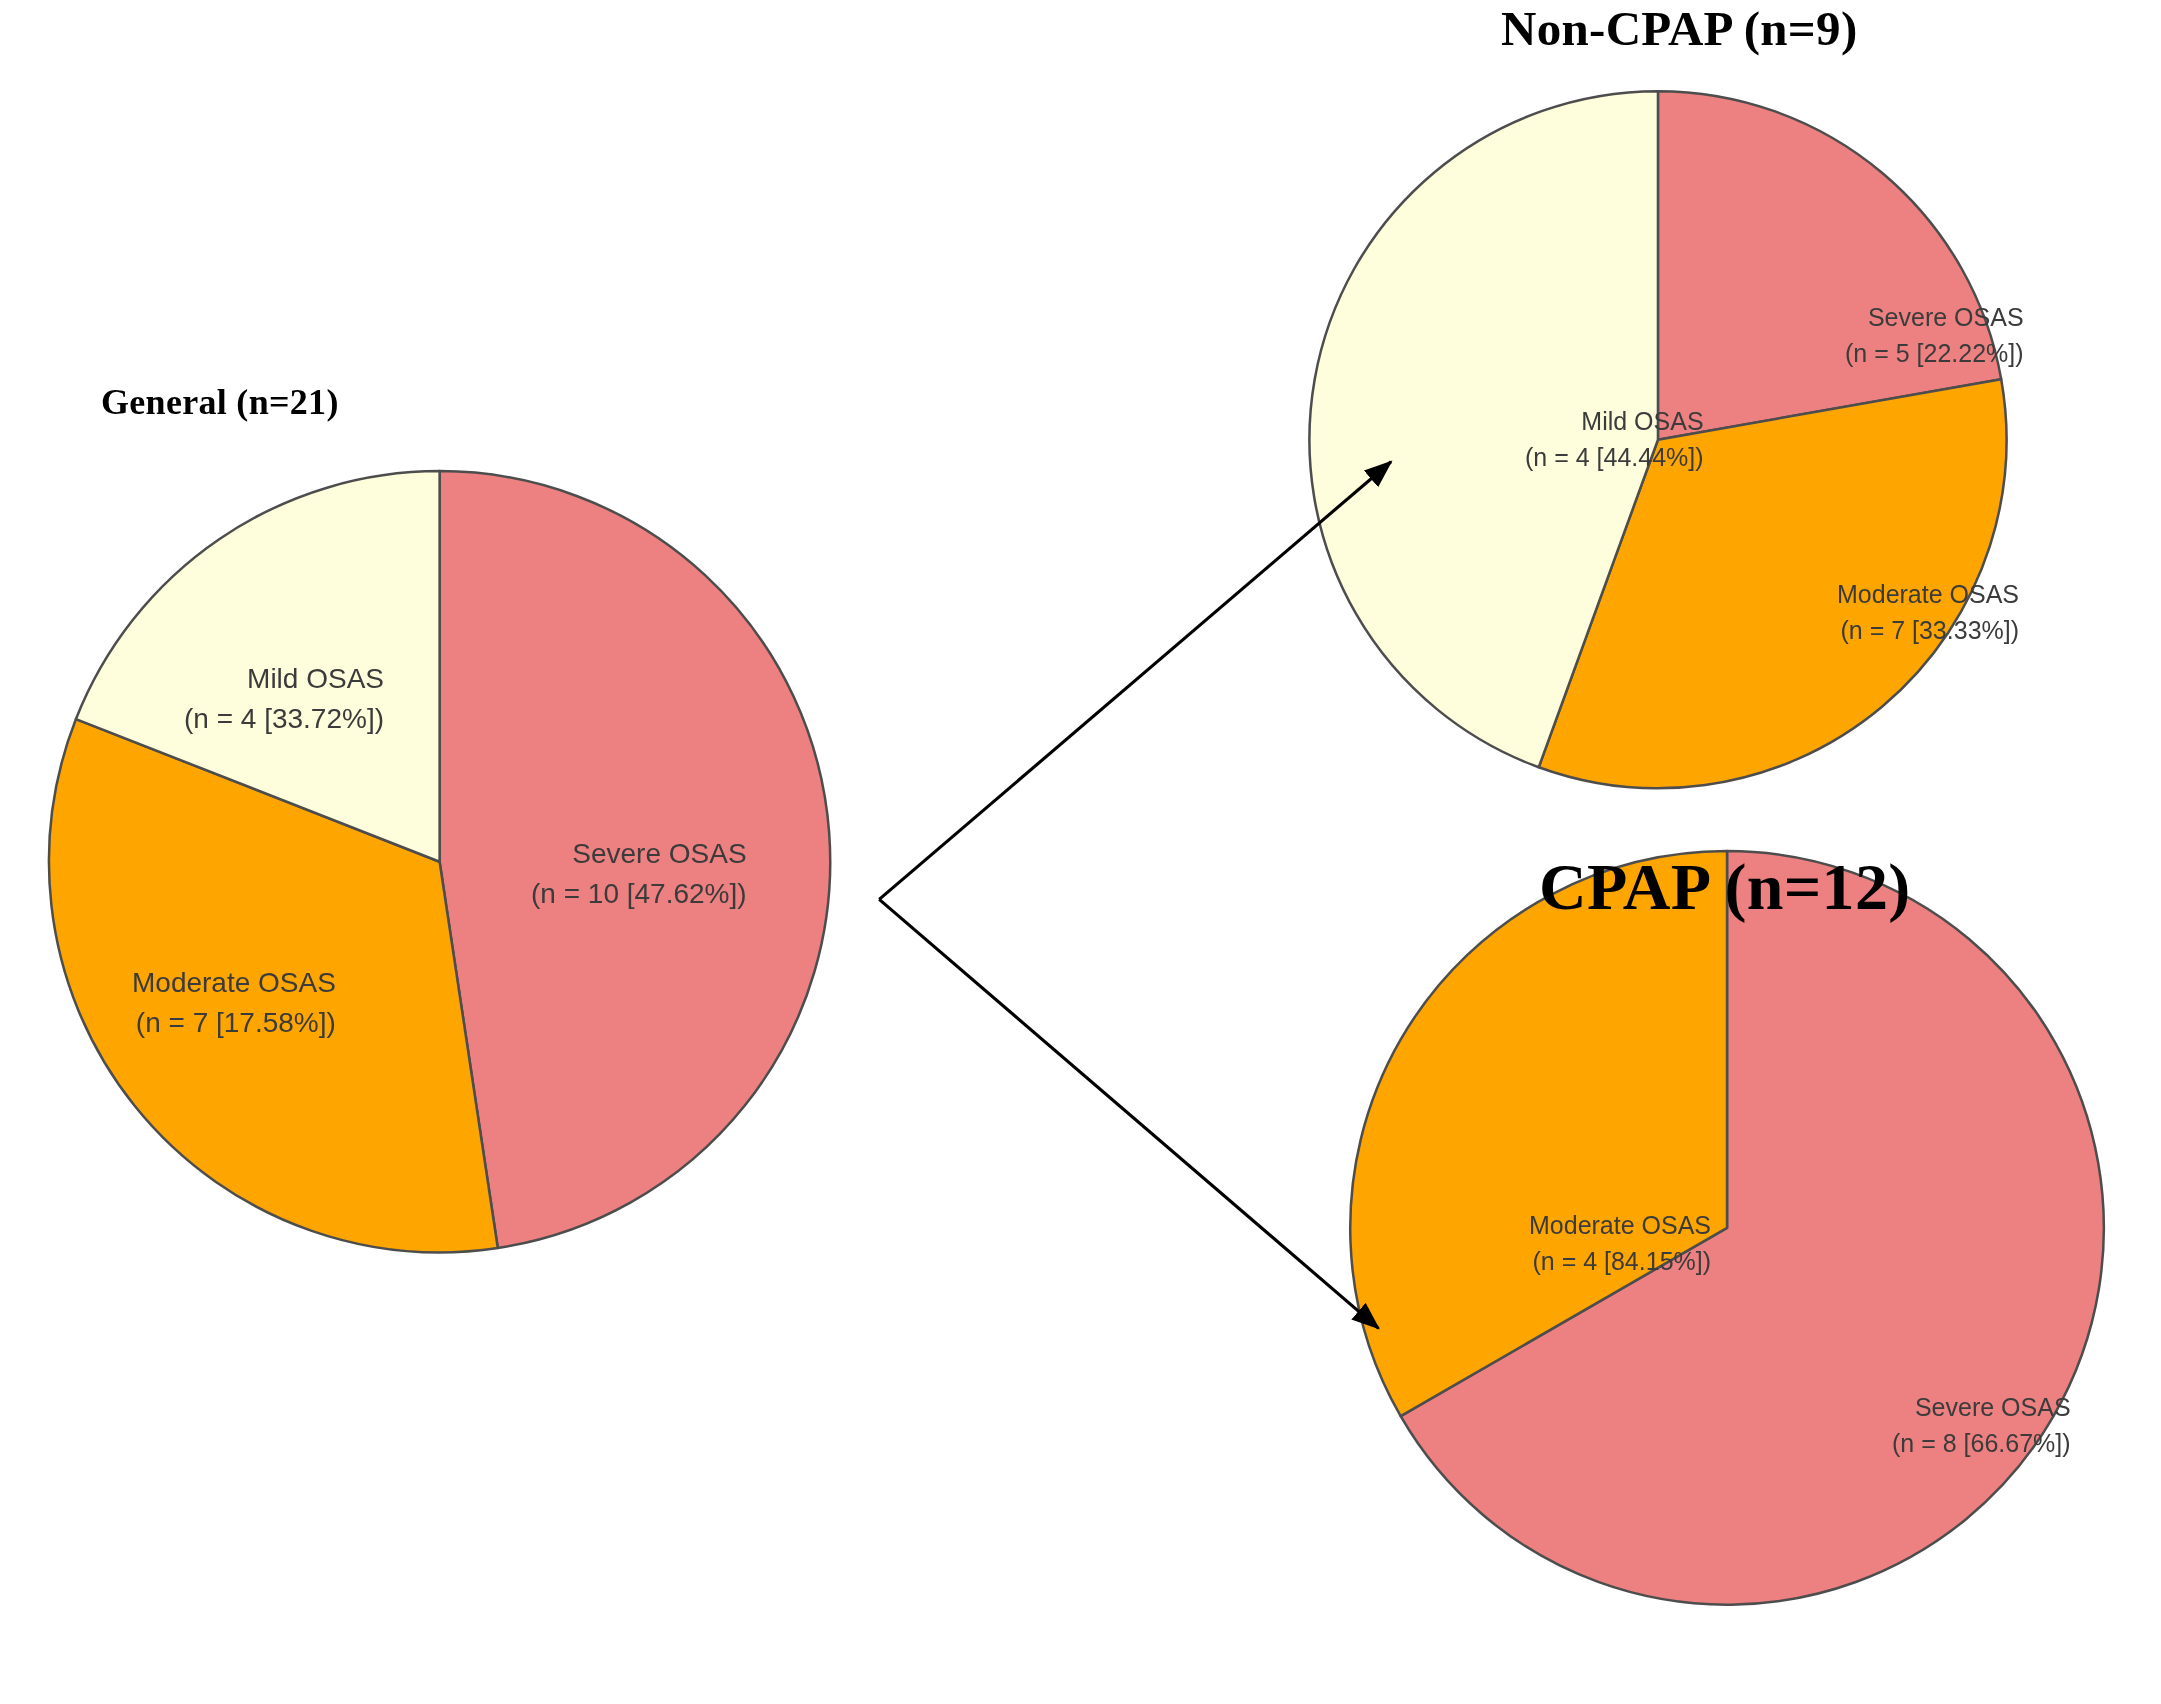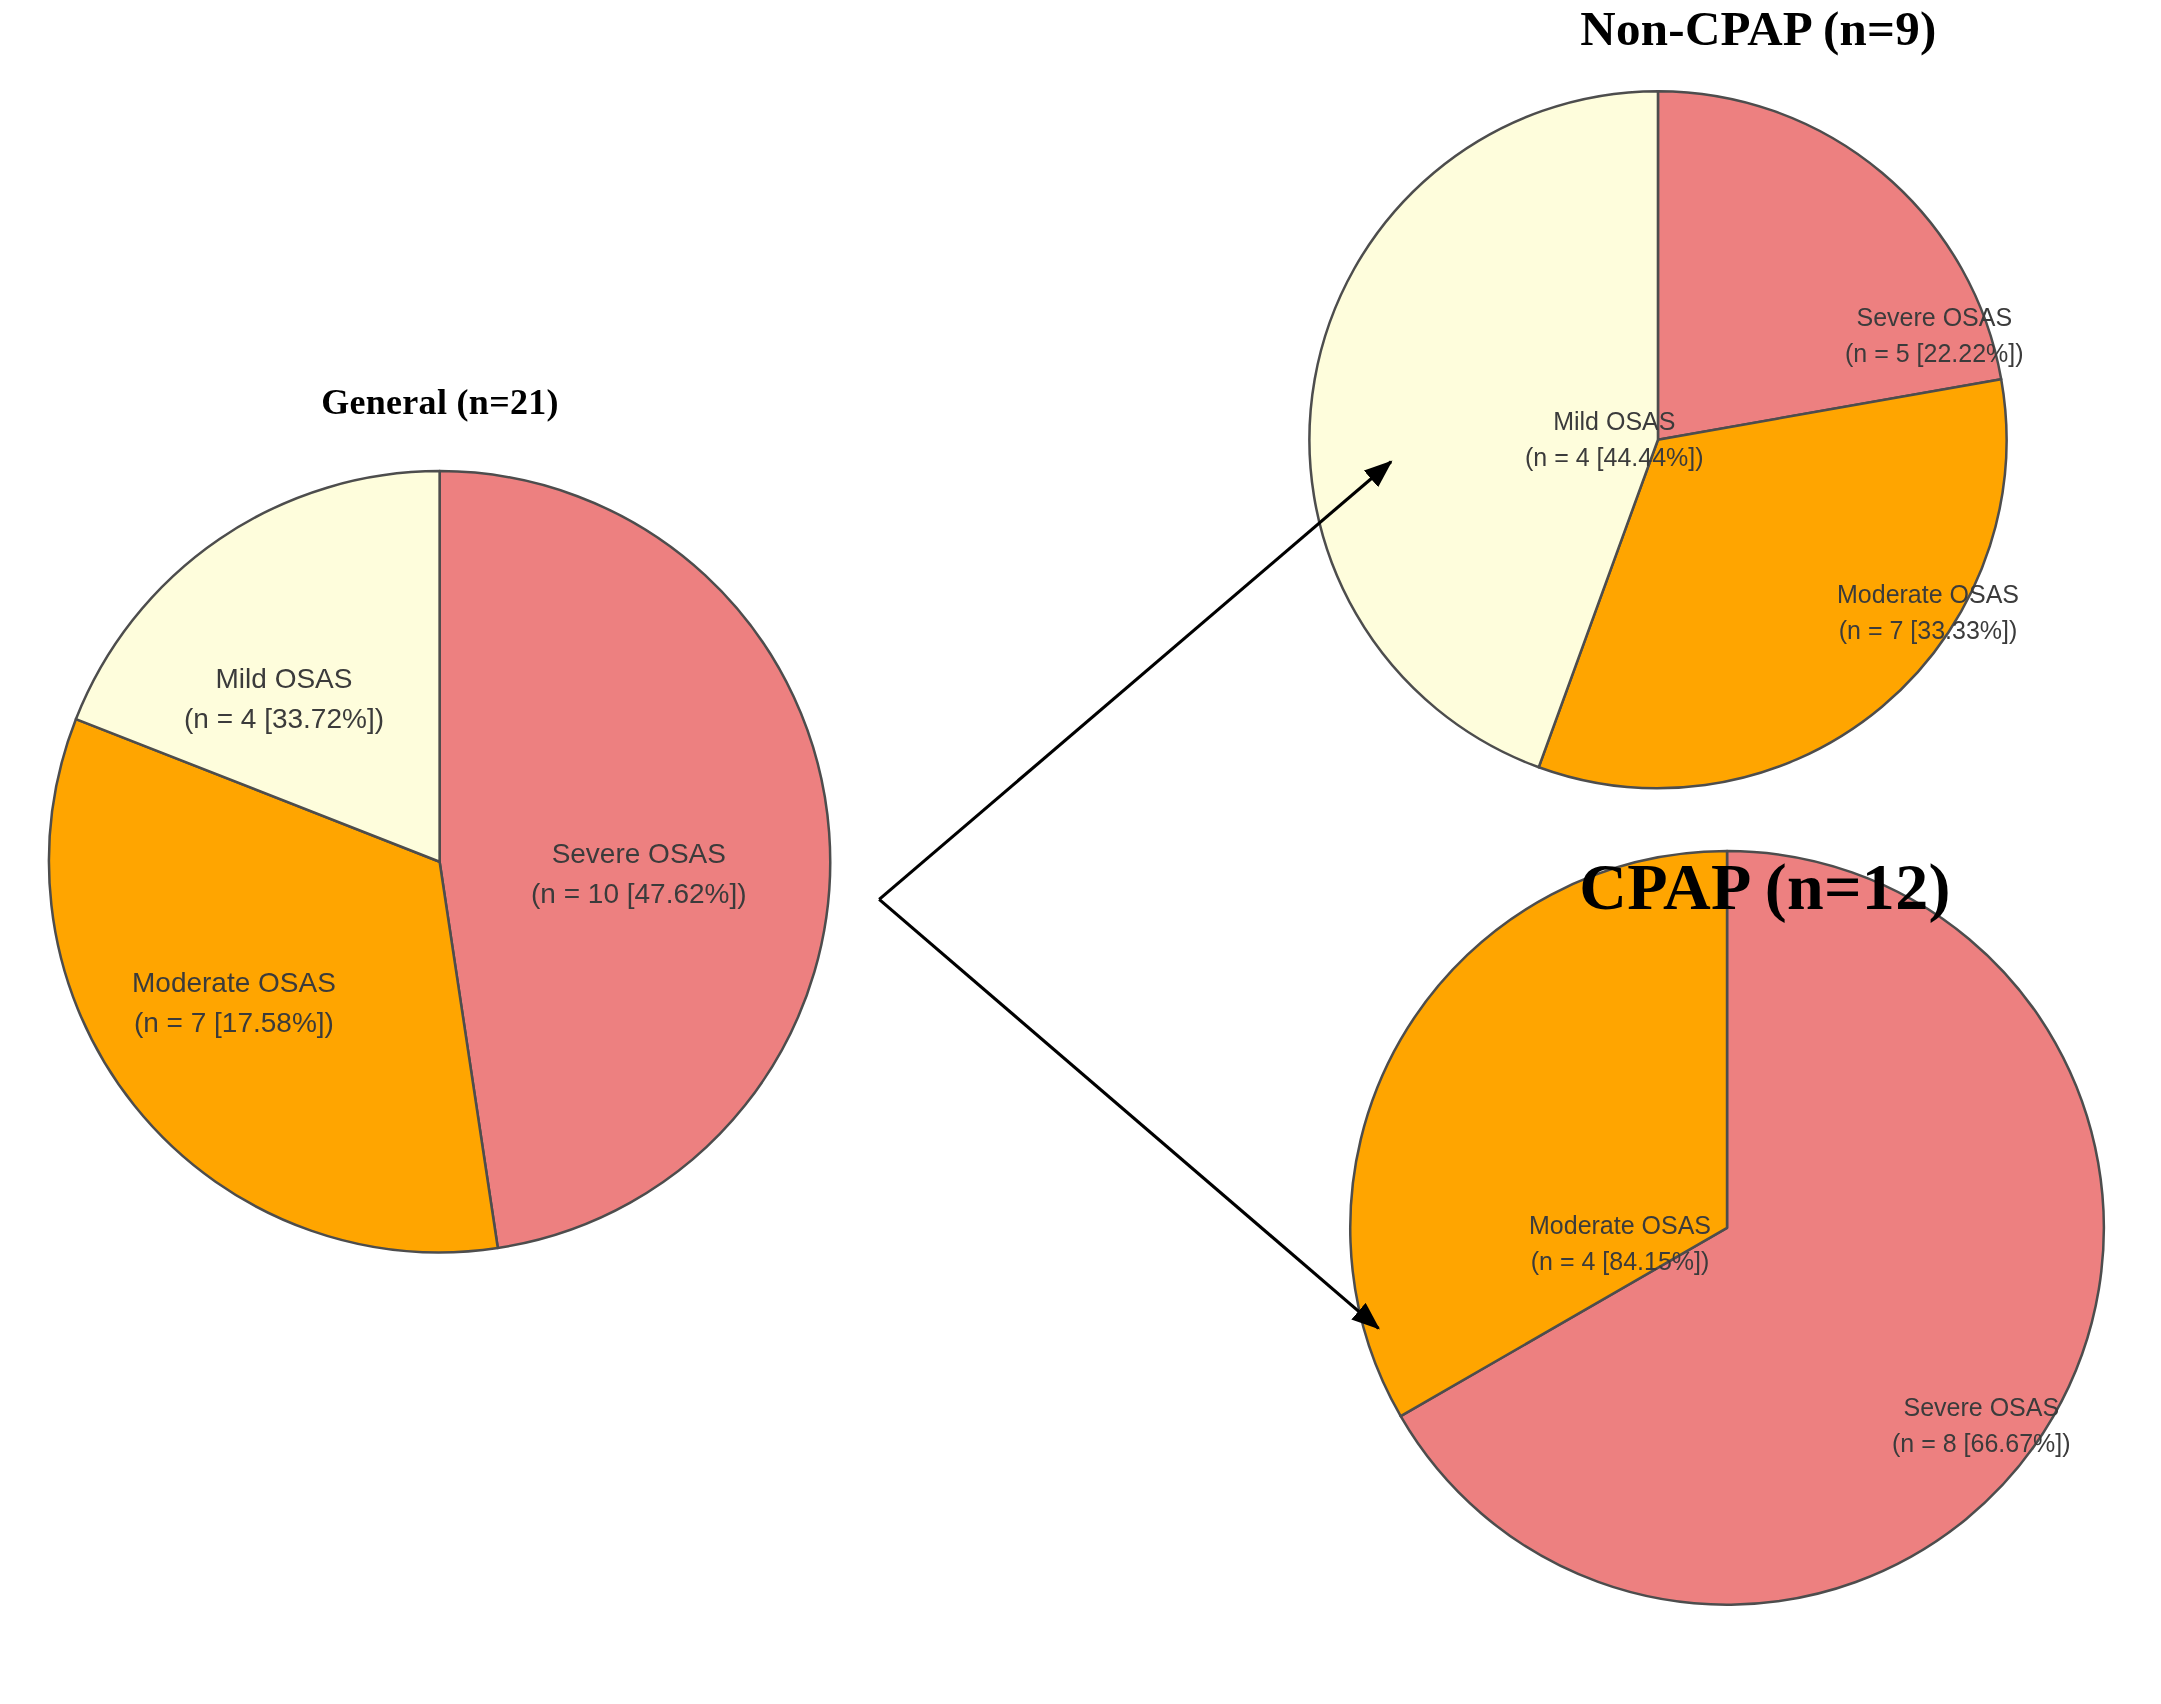--- a/index.html
+++ b/index.html
@@ -20,31 +20,31 @@
     top: 0;
     width: 2161px;
     height: 1704px;
   }
   .pie-title {
     position: absolute;
     font-family: "Liberation Serif", serif;
     font-weight: bold;
     color: #000000;
     white-space: nowrap;
-    text-align: center;
+    text-align: left;
     letter-spacing: 0.3px;
   }
   #title-general { font-size: 36px; left: 101px; top: 381px; width: 678px; }
   #title-noncpap { font-size: 49px; left: 1501px; top: 0px;  width: 515px; }
   #title-cpap    { font-size: 66px; left: 1539px; top: 849px; width: 452px; }
 
   .slice-label {
     position: absolute;
     white-space: nowrap;
-    text-align: center;
+    text-align: right;
     line-height: 1.42;
     pointer-events: none;
   }
   .slice-label .l1 { display: block; }
   .slice-label .l2 { display: block; }
 </style>
 </head>
 <body>
 
 <svg id="canvas" viewBox="0 0 3441 2713" xmlns="http://www.w3.org/2000/svg">

